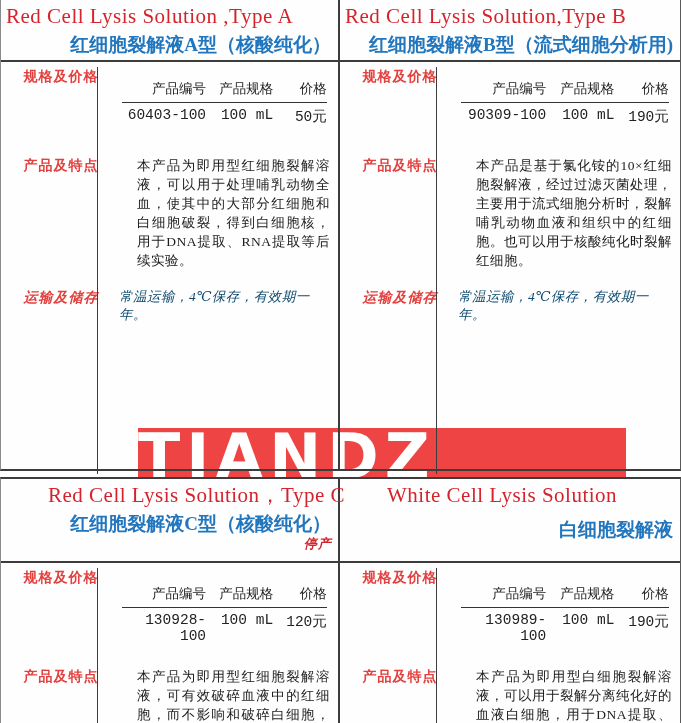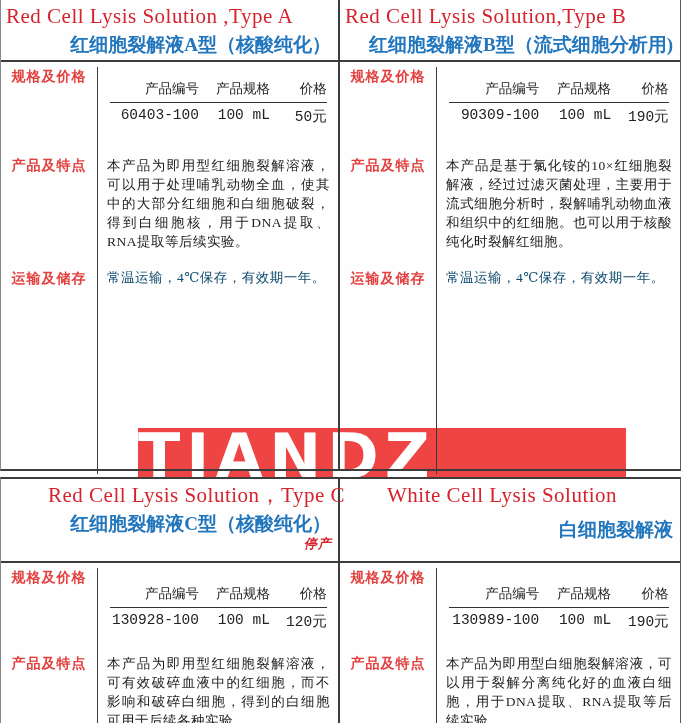--- a/index.html
+++ b/index.html
@@ -27,28 +27,28 @@
   .cell-a .titleblock, .cell-b .titleblock { height:62px; }
   .cell-c .titleblock, .cell-d .titleblock { height:84px;padding-left:47px; }
   .title-en { font-size:21px; line-height:29px; color:#d4232c; letter-spacing:0.5px; white-space:nowrap; }
   .title-zh { font-size:19px; line-height:27px; font-weight:bold; color:#2176bd; text-align:right; }
   .cell-d .title-zh { margin-top:6px; }
   .badge {
     display:inline-block; font-size:13px; color:#d4232c; font-weight:bold;
     transform:skewX(-12deg) translateY(-9px); margin-left:6px; letter-spacing:1px;
   }
 
-  .content { position:relative; height:calc(100% - 62px); }
+  .content { position:relative; height:calc(100% - 62px);padding-left:12px; }
   .cell-c .content, .cell-d .content { height:calc(100% - 68px); }
   .vline { position:absolute; left:96px; top:0; bottom:0; width:1px; background:#3c3c3c; }
 
   .row { display:flex; align-items:flex-start; }
   .row-spec  { margin-top:5px; }
-  .row-feat  { margin-top:17px; }
-  .row-store { margin-top:18px; }
+  .row-feat  { margin-top:17px;gap:18px; }
+  .row-store { margin-top:18px;font-style:italic; }
   .cell-c .row-feat, .cell-d .row-feat { margin-top:10px; }
   .cell-c .row-store { margin-top:15px; }
 
   .rowlabel {
     flex:0 0 96px; width:96px; text-align:center;
     color:#e2413f; font-weight:bold; font-size:14px; line-height:18px;
     padding-top:1px; letter-spacing:1px;
   }
   .rcontent { flex:1 1 auto; padding:0 8px 0 10px; min-width:0; }
 

